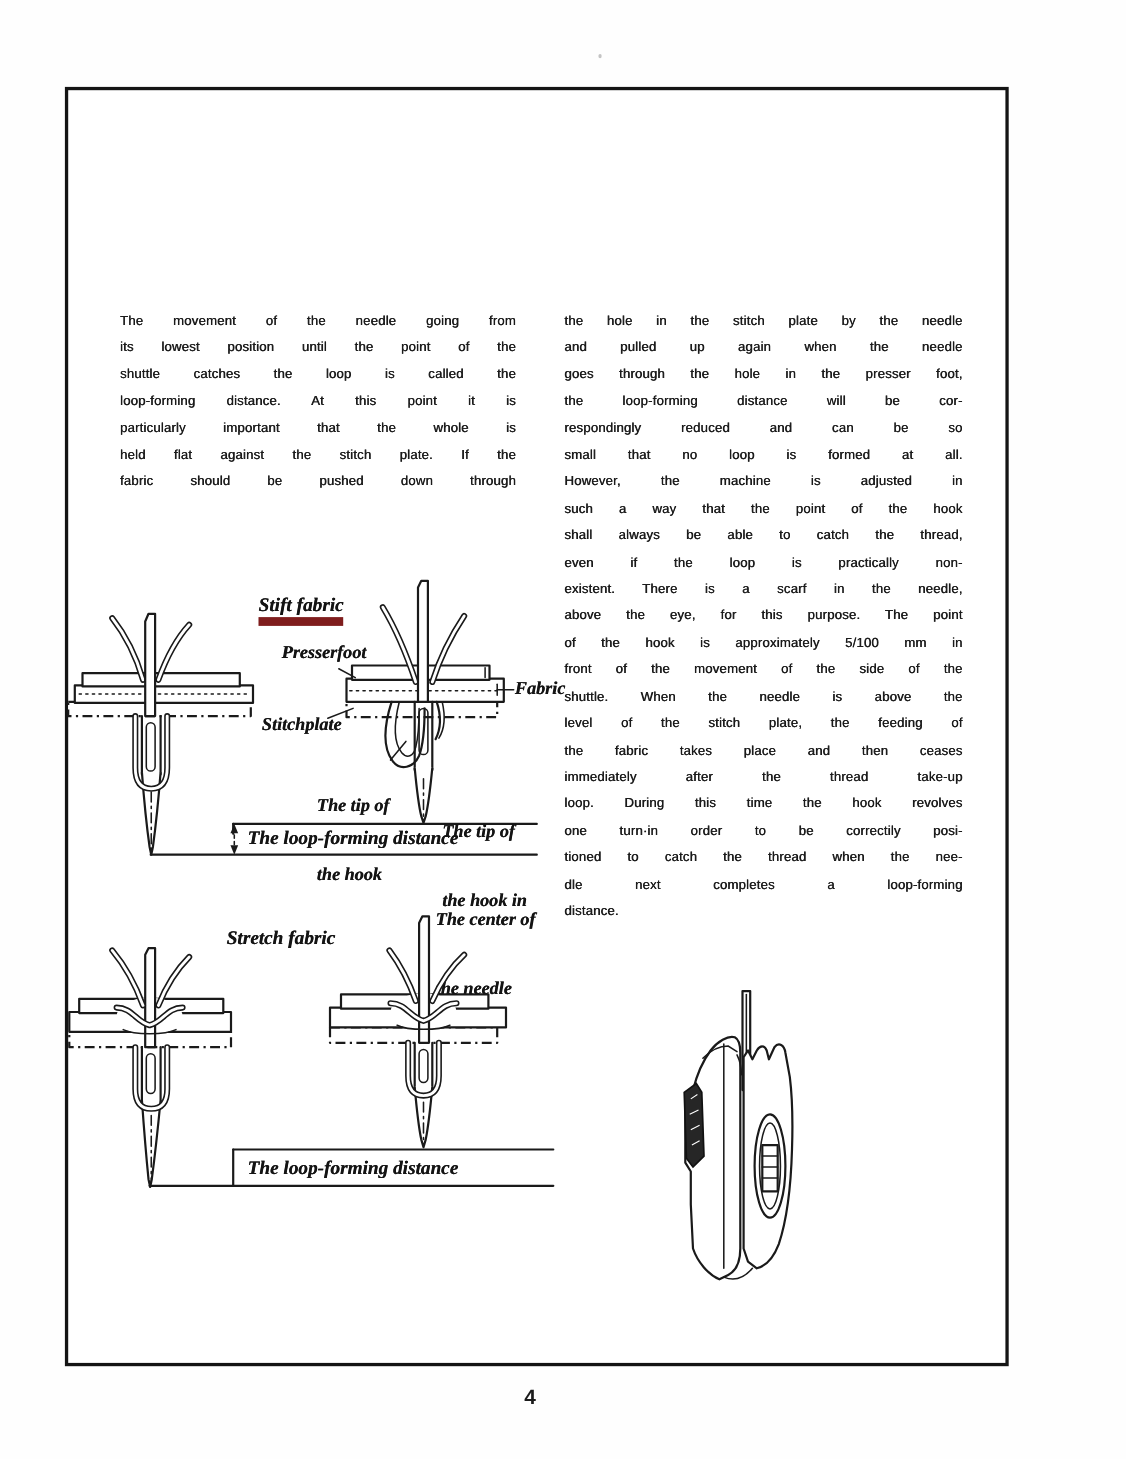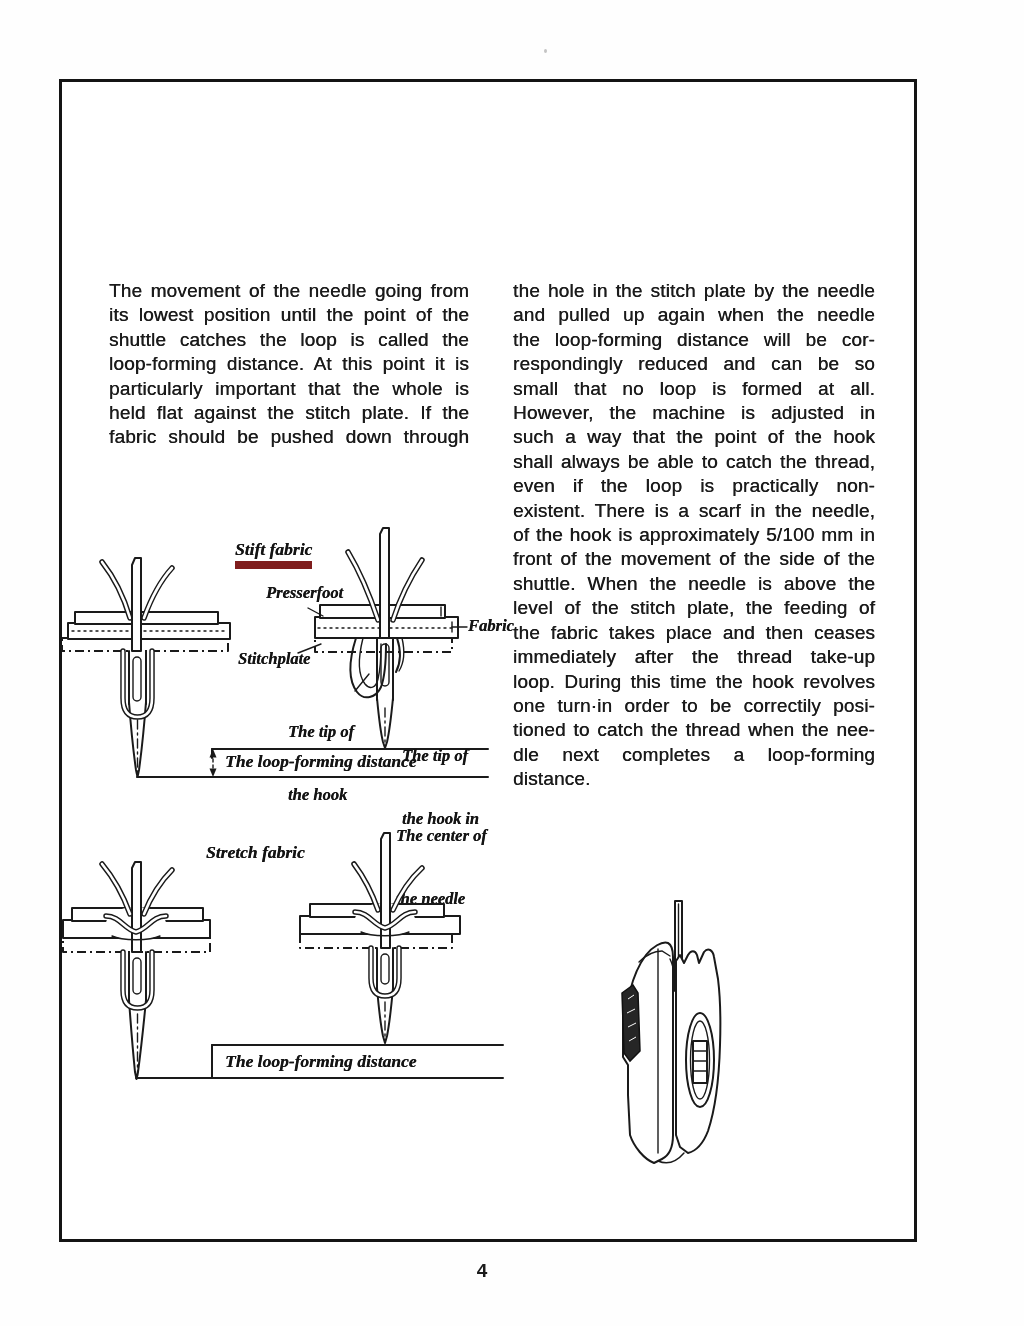--- a/index.html
+++ b/index.html
@@ -7,21 +7,21 @@
     width:1024px;height:1326px;position:relative;
     background:#fefefe;color:#1b1b1b;
     font-family:"Liberation Sans", sans-serif;
     overflow:hidden;
   }
   .frame{
     position:absolute;left:59px;top:79px;width:858px;height:1163px;
     border:3px solid #141414;box-sizing:border-box;background:#fff;
   }
   .col{
-    position:absolute;font-size:19px;line-height:24.4px;
+    position:absolute;font-size:12px;line-height:24.4px;
     letter-spacing:0.15px;word-spacing:1px;color:#1b1b1b;
     text-shadow:0.35px 0 0 currentColor;
   }
   .col-left{left:109px;top:279px;width:360px;}
   .col-right{left:513px;top:279px;width:362px;}
   .jline{text-align:justify;text-align-last:justify;}
   .jline.lastline{text-align:right;text-align-last:left;}
   .lbl{
     position:absolute;font-family:"Liberation Serif", serif;
     font-style:italic;font-weight:700;color:#141414;
@@ -57,28 +57,30 @@
     <div class="jline">shuttle catches the loop is called the</div>
     <div class="jline">loop-forming distance. At this point it is</div>
     <div class="jline">particularly important that the whole is</div>
     <div class="jline">held flat against the stitch plate. If the</div>
     <div class="jline">fabric should be pushed down through</div>
   </div>
 
 <div class="col col-right">
     <div class="jline">the hole in the stitch plate by the needle</div>
     <div class="jline">and pulled up again when the needle</div>
+    <div class="jline">goes through the hole in the presser foot,</div>
     <div class="jline">the loop-forming distance will be cor-</div>
     <div class="jline">respondingly reduced and can be so</div>
     <div class="jline">small that no loop is formed at all.</div>
     <div class="jline">However, the machine is adjusted in</div>
     <div class="jline">such a way that the point of the hook</div>
     <div class="jline">shall always be able to catch the thread,</div>
     <div class="jline">even if the loop is practically non-</div>
     <div class="jline">existent. There is a scarf in the needle,</div>
+    <div class="jline">above the eye, for this purpose. The point</div>
     <div class="jline">of the hook is approximately 5/100 mm in</div>
     <div class="jline">front of the movement of the side of the</div>
     <div class="jline">shuttle. When the needle is above the</div>
     <div class="jline">level of the stitch plate, the feeding of</div>
     <div class="jline">the fabric takes place and then ceases</div>
     <div class="jline">immediately after the thread take-up</div>
     <div class="jline">loop. During this time the hook revolves</div>
     <div class="jline">one turn·in order to be correctily posi-</div>
     <div class="jline">tioned to catch the thread when the nee-</div>
     <div class="jline">dle next completes a loop-forming</div>
@@ -140,21 +142,21 @@
     <path class="ink" d="M152 229 H428"></path>
     <path class="ink" d="M152 229 V238"></path>
     <path class="ink" d="M77 257 H428"></path>
     <line class="thin" x1="153" y1="233" x2="153" y2="253" stroke-dasharray="3 3"></line>
     <polygon points="153,229 149.5,237.5 156.5,237.5" fill="#1a1a1a"></polygon>
     <polygon points="153,257 149.5,248.5 156.5,248.5" fill="#1a1a1a"></polygon>
   </g>
 </svg>
 
 <div class="lbl lbl-big lbl-underline" style="left:235px;top:540px;">Stift fabric</div>
-<div class="lbl" style="left:266px;top:584px;">Presserfoot</div>
+<div class="lbl" style="left:256px;top:584px;">Presserfoot</div>
 <div class="lbl" style="left:468px;top:617px;">Fabric</div>
 <div class="lbl" style="left:238px;top:650px;">Stitchplate</div>
 <div class="lbl" style="left:288px;top:679px;">
     <div class="jline">The tip of</div>
     <div class="jline lastline">the hook</div>
   </div>
 <div class="lbl" style="left:402px;top:703px;">
     <div class="jline">The tip of</div>
     <div class="jline lastline">the hook in</div>
   </div>

